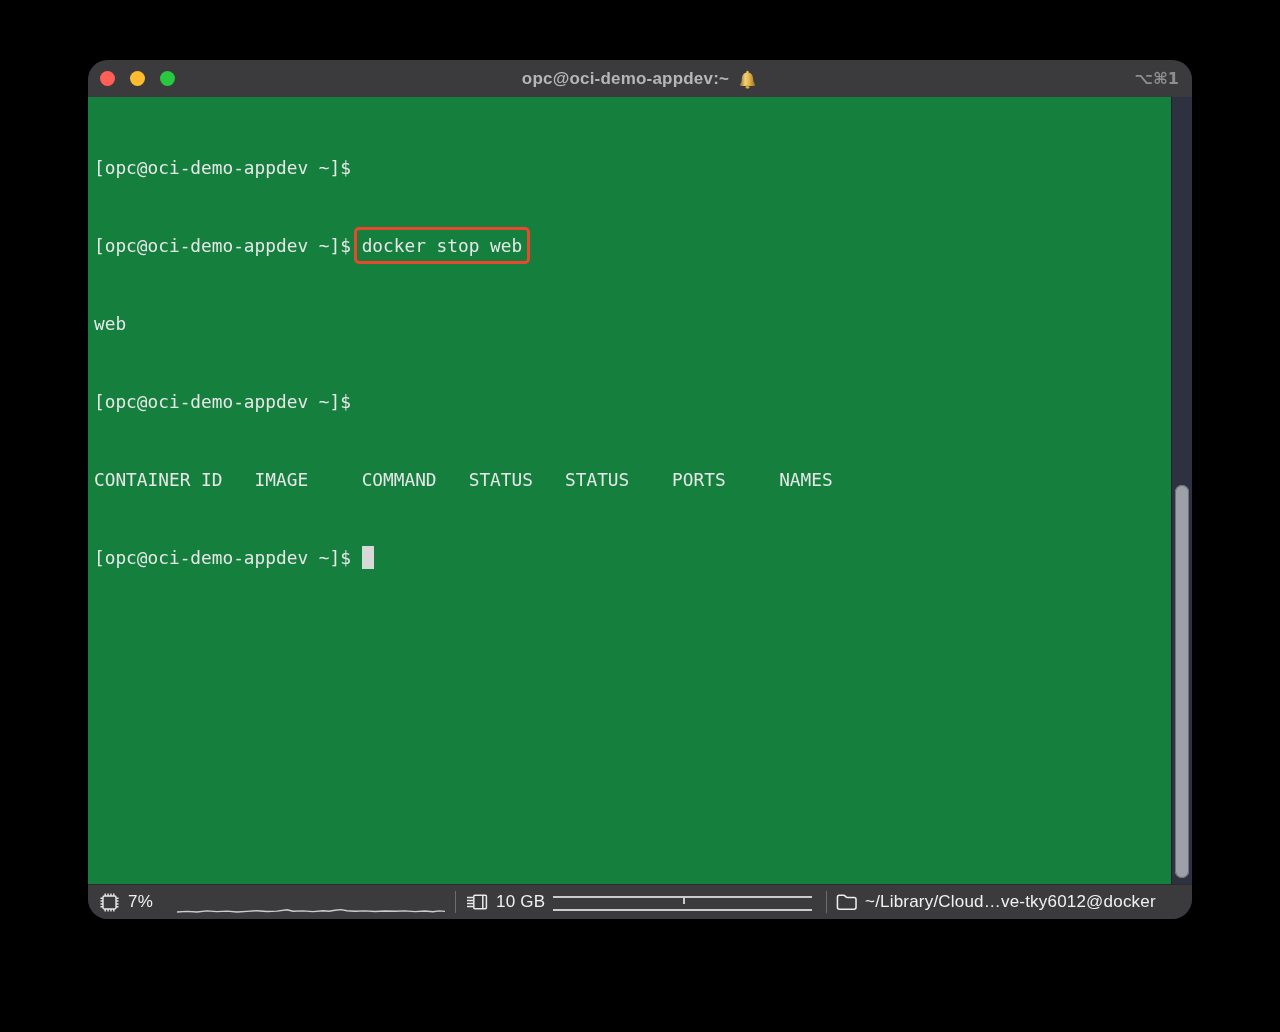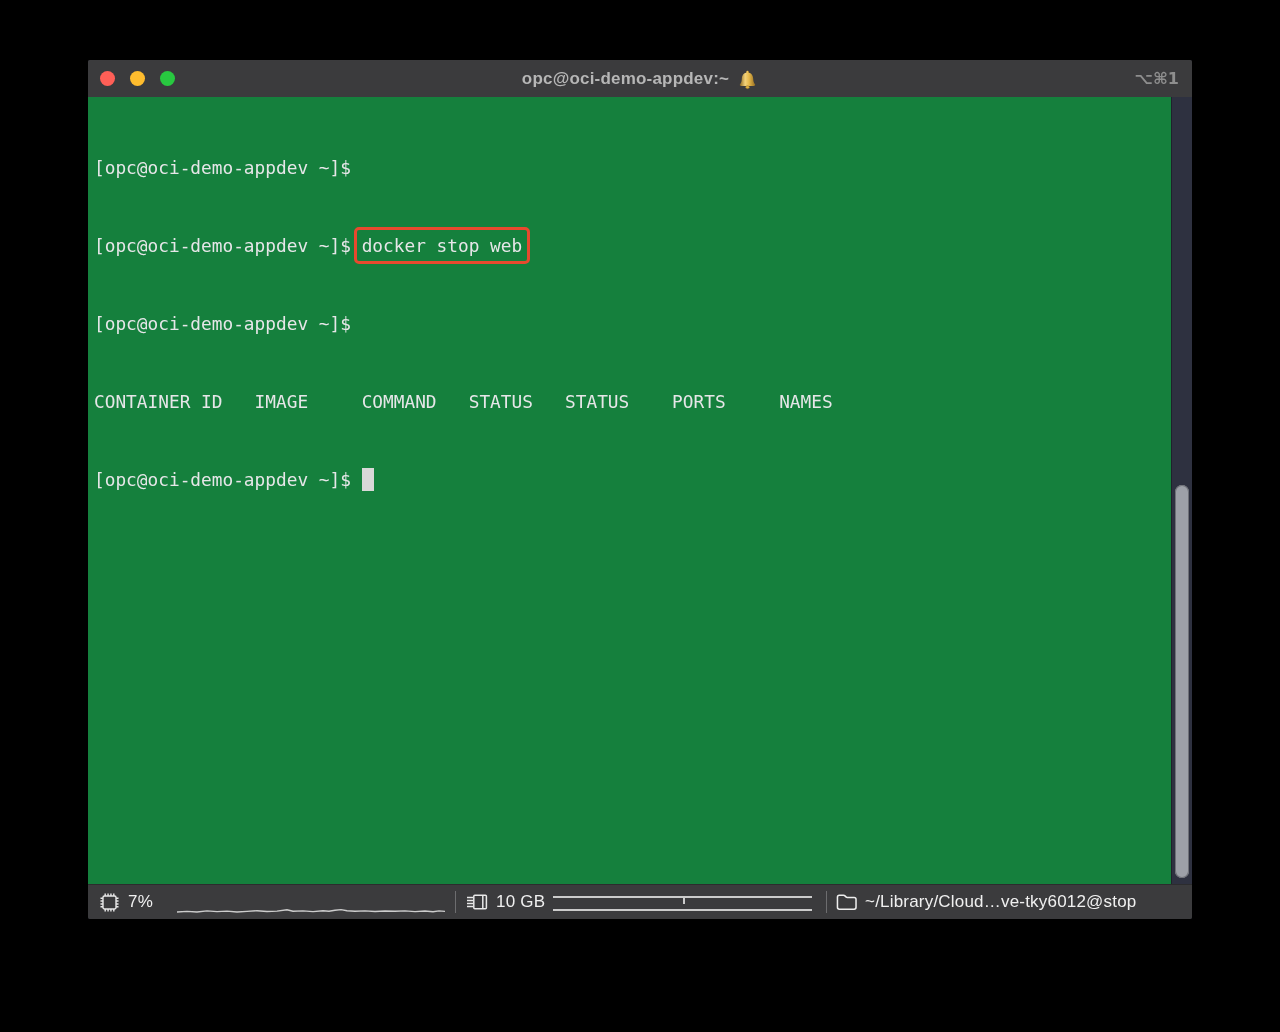--- a/index.html
+++ b/index.html
@@ -2,21 +2,21 @@
 <html><head>
 <meta charset="utf-8">
 <style>
   * { margin: 0; padding: 0; box-sizing: border-box; }
   html, body { width: 1280px; height: 1032px; background: #000; overflow: hidden; }
   body { font-family: "Liberation Sans", sans-serif; }
 
   .window {
     position: absolute; left: 88px; top: 60px;
     width: 1104px; height: 859px;
-    border-radius: 2px; overflow: hidden;
+    border-radius: 20px; overflow: hidden;
     display: flex; flex-direction: column;
     background: #272b38;
   }
 
   
   .titlebar {
     position: relative; height: 37px; flex: 0 0 37px;
     background: #3b3b3d;
     display: flex; align-items: center;
   }
@@ -119,20 +119,21 @@
         <ellipse cx="12" cy="20.3" rx="2.1" ry="1.7" fill="none" stroke="#8a6620" stroke-width="0.5"></ellipse>
       </svg>
     </div>
     <div class="title-shortcut">⌥⌘1</div>
   </div>
 
   <div class="content">
     <div class="term">
       <div class="term-line">[opc@oci-demo-appdev ~]$</div>
       <div class="term-line"><span>[opc@oci-demo-appdev ~]$ </span><span class="cmd-box">docker stop web</span></div>
+      <div class="term-line">web</div>
       <div class="term-line">[opc@oci-demo-appdev ~]$</div>
       <div class="term-line">CONTAINER ID   IMAGE     COMMAND   STATUS   STATUS    PORTS     NAMES</div>
       <div class="term-line"><span>[opc@oci-demo-appdev ~]$ </span><span class="cursor-block"></span></div>
     </div>
     <div class="scrollbar-track">
       <div class="scrollbar-thumb"></div>
     </div>
   </div>
 
   <div class="statusbar">
@@ -170,17 +171,17 @@
       <div class="mem-tick"></div>
     </div>
     <div class="sb-divider" style="left:738px;"></div>
 
     <div class="sb-abs" style="left:747px;">
       <span class="sb-icon">
         <svg width="23" height="20" viewBox="0 0 24 21" fill="none" stroke="#eeeeee" stroke-width="1.6">
           <path d="M2.5 5.5c0-1.1.9-2 2-2h4.4c.6 0 1.1.2 1.5.6l1 1c.4.4.9.6 1.5.6h7.1c1.1 0 2 .9 2 2v8.3c0 1.1-.9 2-2 2H4.5c-1.1 0-2-.9-2-2V5.5z"></path>
         </svg>
       </span>
-      <span class="sb-label sb-path">~/Library/Cloud…ve-tky6012@stop</span>
+      <span class="sb-label sb-path">~/Library/Cloud…ve-tky6012@docker</span>
     </div>
   </div>
 
 </div>
 
 </body></html>

